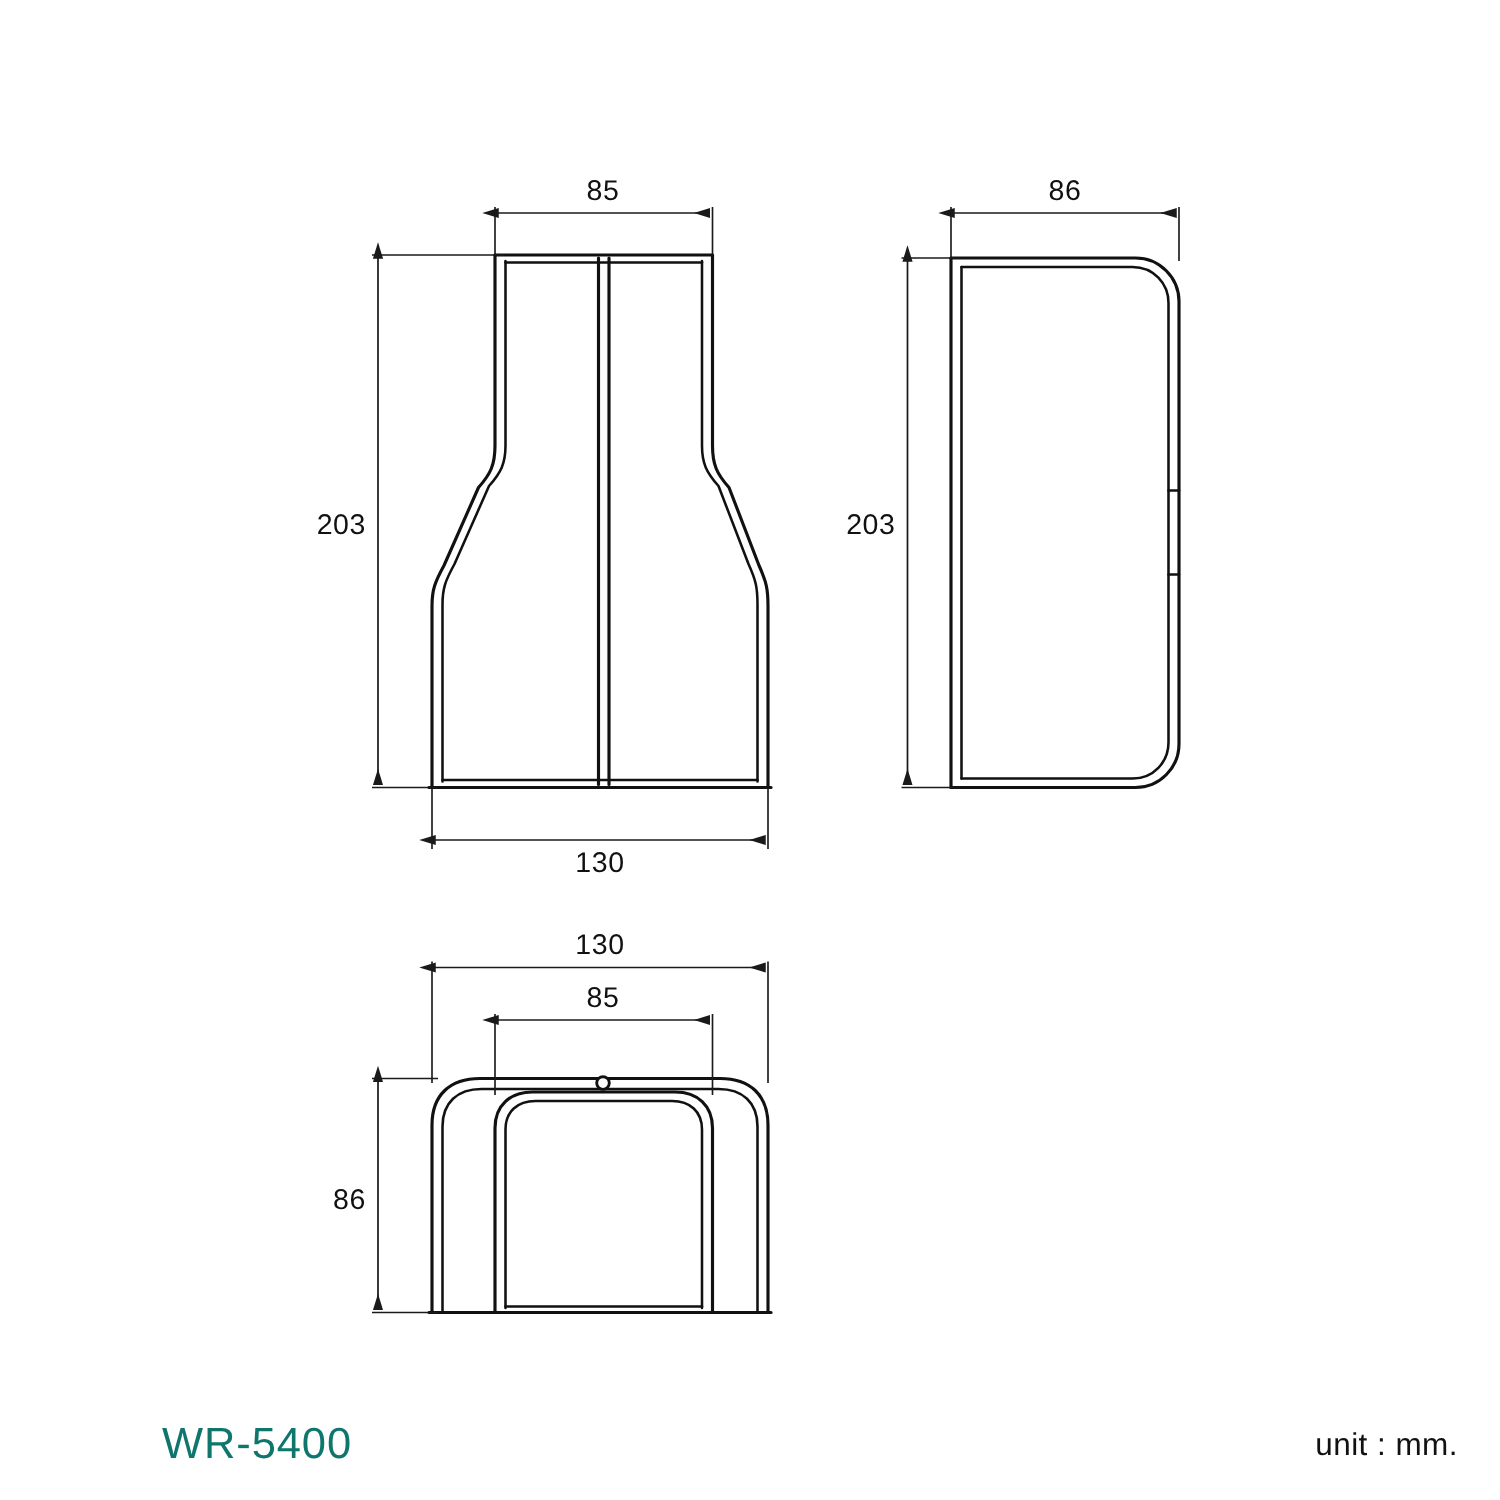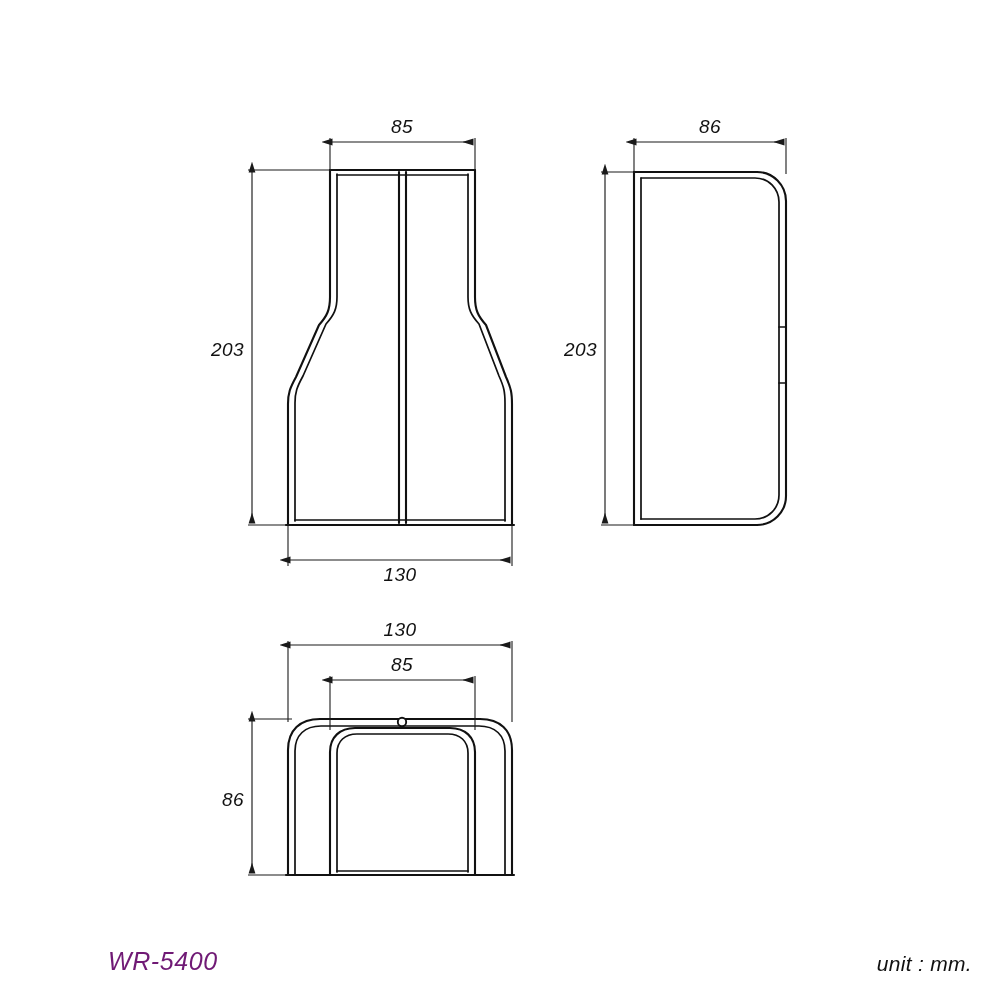--- a/index.html
+++ b/index.html
@@ -15,21 +15,20 @@
     overflow: hidden;
     position: relative;
   }
   #sheet {
     position: absolute;
     left: 0;
     top: 0;
     width: 1000px;
     height: 1000px;
     background: #ffffff;
-    font-style: italic;
   }
   svg#drawing {
     display: block;
     width: 1000px;
     height: 1000px;
   }
   .part-line {
     fill: none;
     stroke: #111111;
     stroke-width: 2.1;
@@ -71,23 +70,23 @@
   }
   .hole-circle {
     fill: #ffffff;
     stroke: #111111;
     stroke-width: 1.9;
   }
   #part-number-label {
     position: absolute;
     left: 108px;
     top: 947px;
-    font-size: 25px;
+    font-size: 29px;
     letter-spacing: 0.6px;
-    color: #701a75;
+    color: #0f766e;
     white-space: nowrap;
   }
   #unit-label {
     position: absolute;
     right: 28px;
     top: 952px;
     font-size: 21px;
     letter-spacing: 0.3px;
     color: #111111;
     white-space: nowrap;

